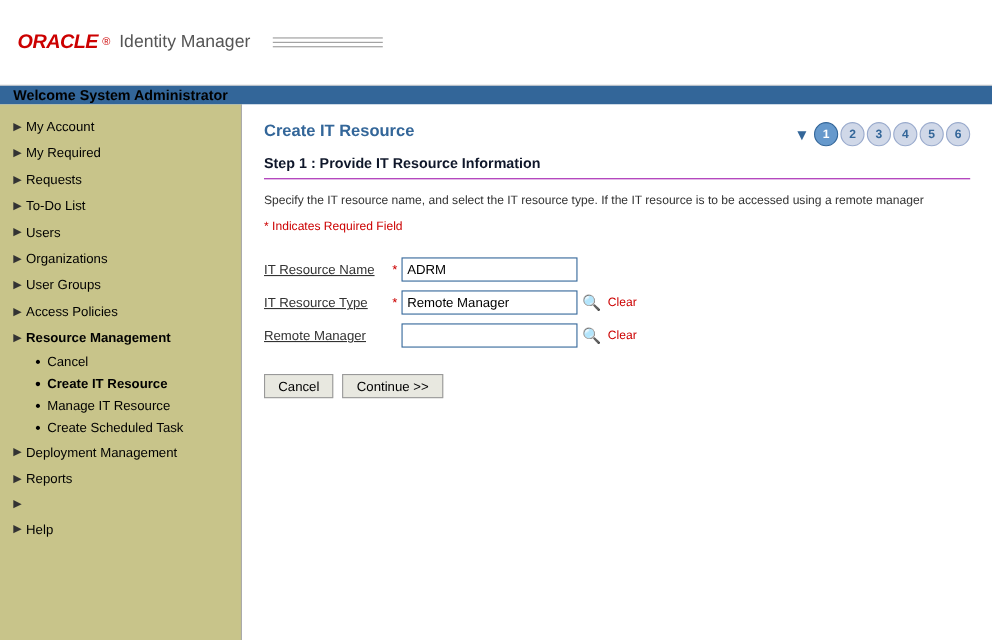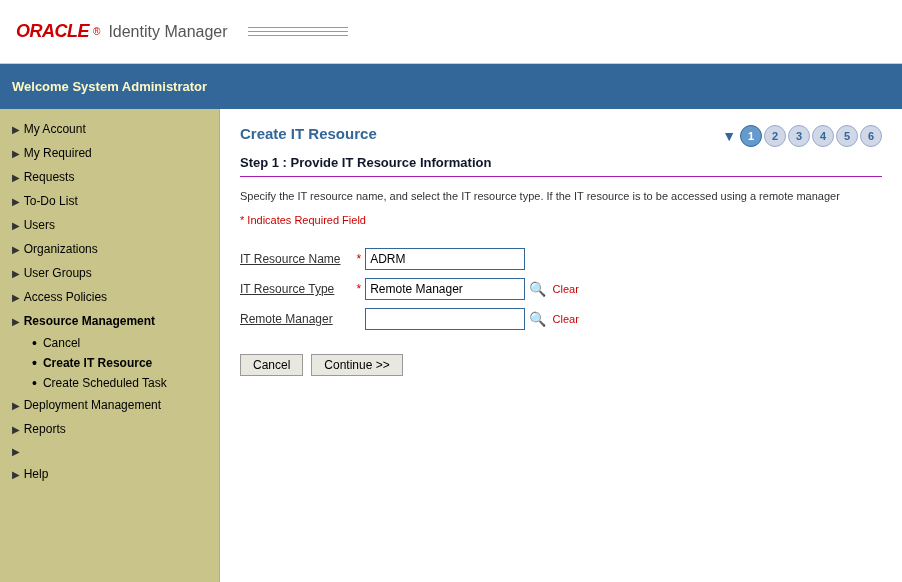--- a/index.html
+++ b/index.html
@@ -1,28 +1,28 @@
 <!DOCTYPE html>
 <html><head>
   <meta charset="utf-8">
   <style>
     * { margin: 0; padding: 0; box-sizing: border-box; }
     body { font-family: Arial, sans-serif; font-size: 12px; background: #fff; width: 902px; min-height: 582px; overflow-x: hidden; }
 
     
-    .header { background: #fff; border-bottom: 1px solid #ccc; padding: 8px 16px; display: flex; align-items: center; gap: 12px; height: 64px; }
+    .header { background: #fff; border-bottom: 1px solid #ccc; padding: 8px 16px; display: flex; align-items: center; gap: 12px; height: 78px; }
     .oracle-logo { display: flex; align-items: center; gap: 4px; }
     .oracle-text { color: #cc0000; font-size: 18px; font-weight: bold; font-style: italic; letter-spacing: -0.5px; }
     .oracle-reg { color: #cc0000; font-size: 10px; vertical-align: super; }
     .identity-manager { color: #555; font-size: 16px; margin-left: 4px; }
     .header-lines { display: flex; flex-direction: column; gap: 3px; margin-left: 8px; }
     .header-line { height: 1px; background: #999; }
 
     
-    .welcome-bar { background: #336699; color: #fef9c3; padding: 15px 12px; font-size: 13px; font-weight: bold; }
+    .welcome-bar { background: #336699; color: #000000; padding: 1px 12px; font-size: 13px; font-weight: bold; }
 
     
     .layout { display: flex; min-height: 510px; }
 
     
     .sidebar { width: 220px; background: #c8c48a; border-right: 1px solid #aaa; flex-shrink: 0; padding: 8px 0; }
     .sidebar-item { padding: 5px 12px; cursor: pointer; display: flex; align-items: center; gap: 4px; }
     .sidebar-arrow { font-size: 10px; color: #333; }
     .sidebar-label { font-size: 12px; color: #000; }
     .sidebar-label.bold { font-weight: bold; }
@@ -120,20 +120,23 @@
     <div class="sidebar-item">
       <span class="sidebar-arrow">▶</span>
       <span class="sidebar-label bold">Resource Management</span>
     </div>
     <ul class="sub-list">
       <li>
           <span>Cancel</span>
         </li>
       <li style="font-weight:bold;">
           <span>Create IT Resource</span>
+        </li>
+      <li>
+          <span>Manage IT Resource</span>
         </li>
       <li>
           <span>Create Scheduled Task</span>
         </li>
     </ul>
     <div class="sidebar-item">
       <span class="sidebar-arrow">▶</span>
       <span class="sidebar-label">Deployment Management</span>
     </div>
     <div class="sidebar-item">

